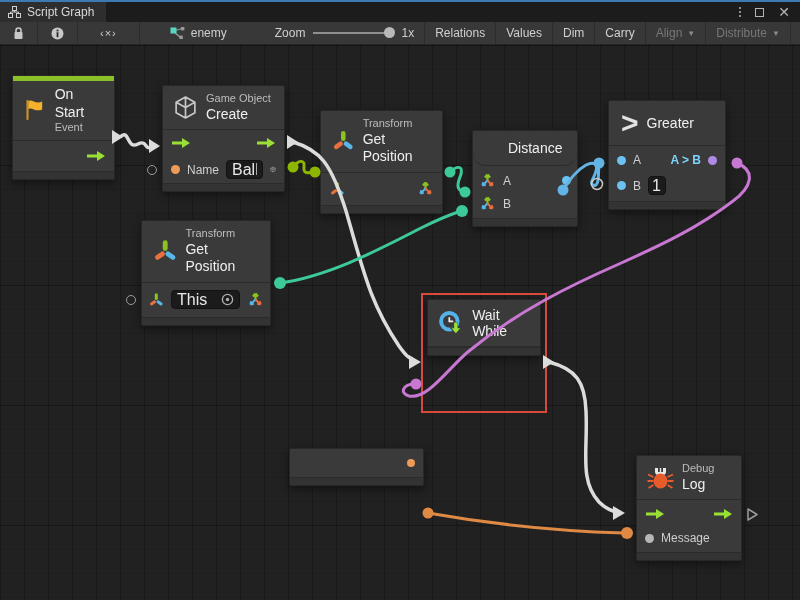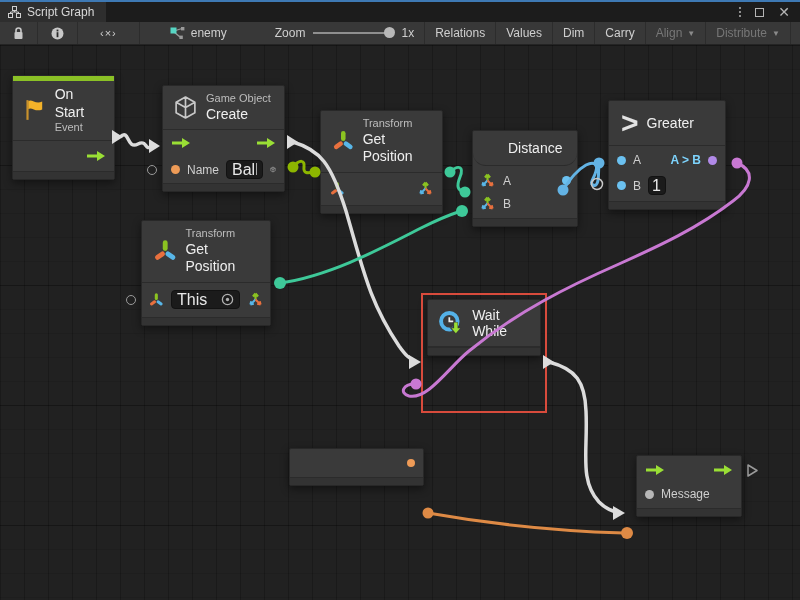--- a/index.html
+++ b/index.html
@@ -335,20 +335,33 @@
       <div class="node" style="left:289px; top:403px; width:135px;">
         <div class="n-body">
           <div class="n-row" style="min-height:28px;">
             <span class="dot orange" style="margin-left:auto; width:8px; height:8px;"></span>
           </div>
         </div>
         <div class="n-foot"></div>
       </div>
 
       <div class="node" style="left:636px; top:410px; width:106px;">
+        <div class="n-head">
+          <svg width="27" height="26" viewBox="0 0 27 26">
+            <path d="M8 3 h11 v4 a5.5 4 0 0 1 -11 0 z" fill="#e9e9e9"></path>
+            <rect x="11" y="3" width="1.8" height="4" fill="#3a3a3a"></rect>
+            <rect x="14.2" y="3" width="1.8" height="4" fill="#3a3a3a"></rect>
+            <ellipse cx="13.5" cy="16" rx="7" ry="7.5" fill="#e85c2b"></ellipse>
+            <path d="M6.5 12 L1 9.5 M6.5 16 H0.5 M6.5 20 L1.5 23 M20.5 12 L26 9.5 M20.5 16 H26.5 M20.5 20 L25.5 23" stroke="#e85c2b" stroke-width="1.8"></path>
+          </svg>
+          <div class="n-titles">
+            <span class="n-sub">Debug</span>
+            <span class="n-title">Log</span>
+          </div>
+        </div>
         <div class="n-body" style="padding:2px 0;">
           <div class="n-row" style="min-height:24px;">
             <svg width="20" height="12" viewBox="0 0 20 12">
               <path d="M1 4.5 h10 v-3.5 l8 5 -8 5 v-3.5 h-10 z" fill="#9adf35"></path>
               </svg>
             <svg class="arrow-out" width="20" height="12" viewBox="0 0 20 12">
               <path d="M1 4.5 h10 v-3.5 l8 5 -8 5 v-3.5 h-10 z" fill="#9adf35"></path>
               </svg>
             <svg style="position:absolute; right:-18px;" width="13" height="15" viewBox="0 0 13 15">
               <path d="M2 2 L11 7.5 L2 13 Z" fill="none" stroke="#9a9a9a" stroke-width="1.5" stroke-linejoin="round"></path>

